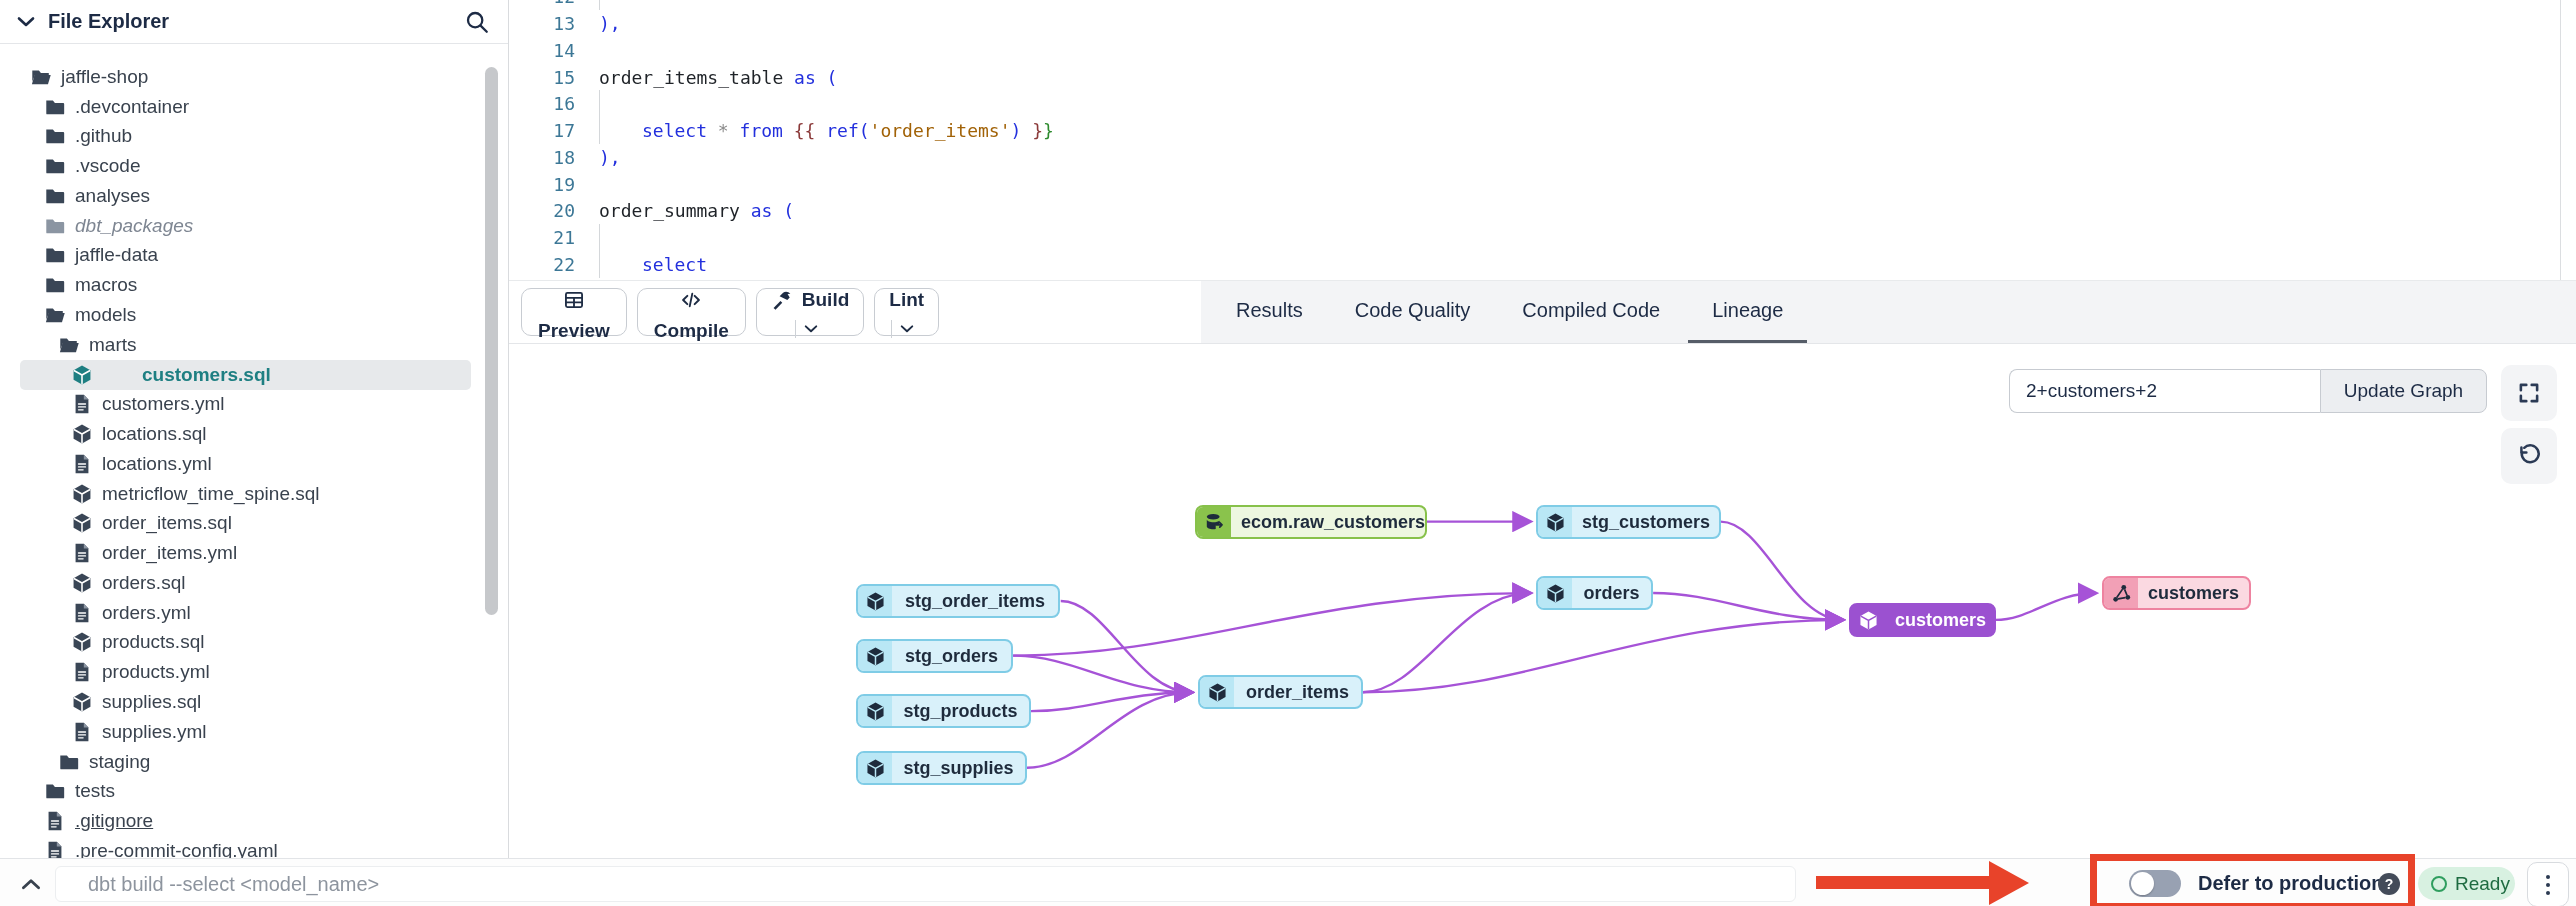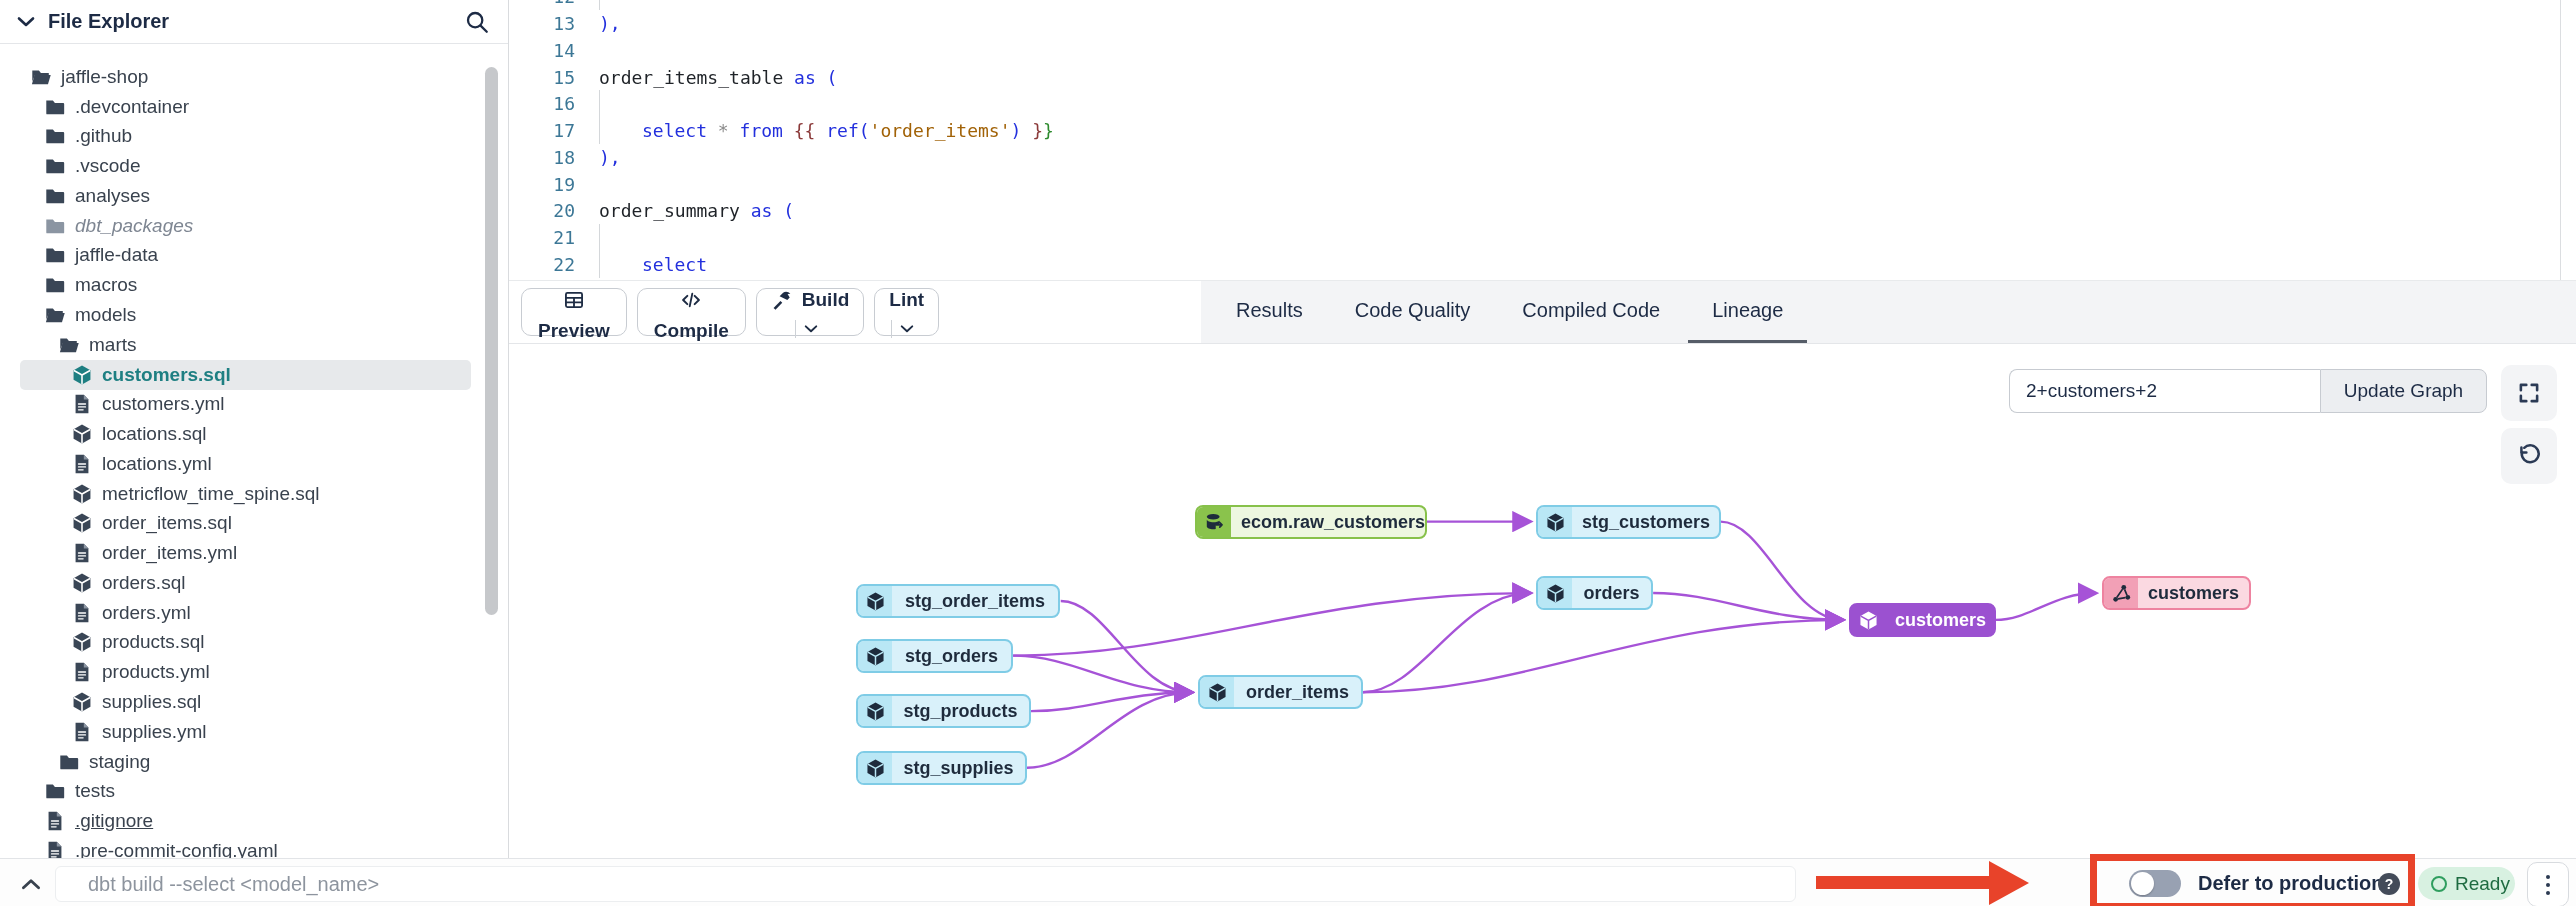--- a/index.html
+++ b/index.html
@@ -11,21 +11,21 @@
   #sidebar{position:absolute;left:0;top:0;width:509px;height:858px;background:#fff;border-right:1px solid #d9dbde;box-sizing:border-box;}
   #fe-header{position:absolute;left:0;top:0;width:100%;height:44px;border-bottom:1px solid #e4e6e9;box-sizing:border-box;display:flex;align-items:center;}
   #fe-title{font-size:20px;font-weight:700;color:#1d2b45;margin-left:10px;}
   .hdr-icon{width:24px;height:24px;display:inline-block;}
   #fe-chevron{margin-left:14px;}
   #fe-search{position:absolute;right:18px;top:9px;width:26px;height:26px;cursor:pointer;}
   #tree{position:absolute;left:0;top:44px;width:492px;height:815px;overflow:hidden;}
   .trow{position:absolute;height:30px;display:flex;align-items:center;font-size:19px;color:#39424e;white-space:nowrap;cursor:pointer;}
   .trow .ticon{width:22px;height:22px;flex:0 0 22px;margin-right:9px;display:inline-block;}
   .trow.muted{color:#7e8692;font-style:italic;}
-  .trow.sel{color:#1e7f82;font-weight:600;}
+  .trow.sel{color:#1e7f82;font-weight:600;gap:40px;}
   .sel-bg{position:absolute;left:20px;width:451px;height:30px;background:#e7e9eb;border-radius:5px;}
   #tree-scrollbar{position:absolute;left:485px;top:67px;width:13px;height:548px;border-radius:7px;background:#c6c8cb;}
 
   
   #editor{position:absolute;left:509px;top:0;width:2067px;height:280px;background:#fff;overflow:hidden;cursor:text;}
   .eline{position:absolute;height:27px;line-height:27px;font-family:"DejaVu Sans Mono","Liberation Mono",monospace;font-size:18px;white-space:pre;}
   .gut{position:absolute;left:13px;width:53px;text-align:right;color:#3c7796;}
   .ltext{position:absolute;left:90px;}
   .guide{position:absolute;left:90px;top:0;width:1px;height:27px;background:#d4d7da;}
   .ind{padding-left:43px;}

